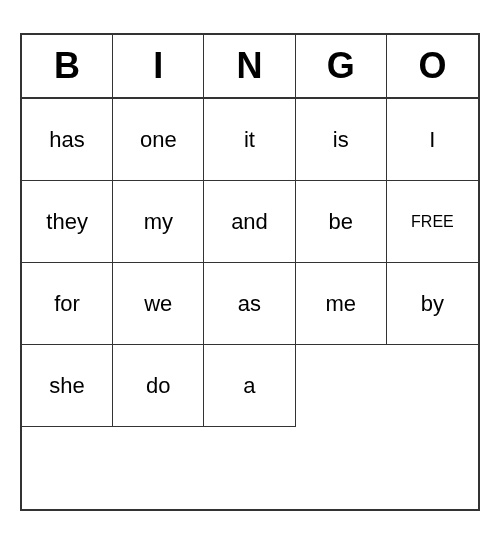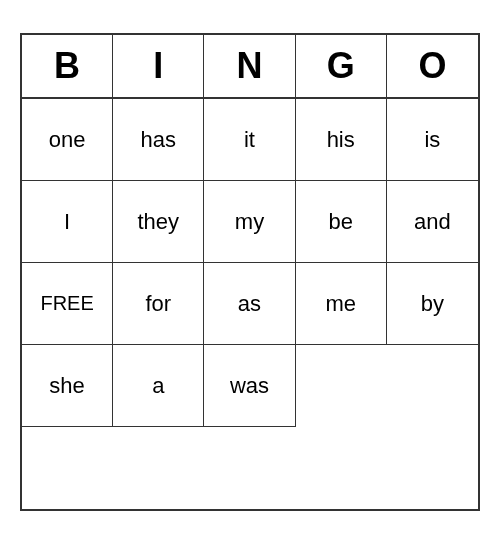--- a/index.html
+++ b/index.html
@@ -61,49 +61,49 @@
 
     .bingo-cell:nth-child(5n) {
       border-right: none;
     }
 
     .bingo-cell:nth-child(n+21) {
       border-bottom: none;
     }
 
     .free-cell {
-      font-size: 20px;
+      font-size: 16px;
       font-variant: small-caps;
       text-transform: uppercase;
     }
   </style>
 </head>
 <body>
 
 <div class="bingo-card">
   <div class="bingo-header">
   <div class="header-cell">B</div>
       <div class="header-cell">I</div>
       <div class="header-cell">N</div>
       <div class="header-cell">G</div>
       <div class="header-cell">O</div>
     </div>
   <div class="bingo-grid">
-  <div class="bingo-cell">one</div>
-      <div class="bingo-cell">has</div>
+  <div class="bingo-cell">has</div>
+      <div class="bingo-cell">one</div>
       <div class="bingo-cell">it</div>
-      <div class="bingo-cell">his</div>
       <div class="bingo-cell">is</div>
       <div class="bingo-cell">I</div>
       <div class="bingo-cell">they</div>
       <div class="bingo-cell">my</div>
+      <div class="bingo-cell">and</div>
       <div class="bingo-cell">be</div>
-      <div class="bingo-cell">and</div>
       <div class="bingo-cell free-cell">FREE</div>
       <div class="bingo-cell">for</div>
+      <div class="bingo-cell">we</div>
       <div class="bingo-cell">as</div>
       <div class="bingo-cell">me</div>
       <div class="bingo-cell">by</div>
       <div class="bingo-cell">she</div>
+      <div class="bingo-cell">do</div>
       <div class="bingo-cell">a</div>
-      <div class="bingo-cell">was</div>
     </div>
 </div>
 
 </body></html>

